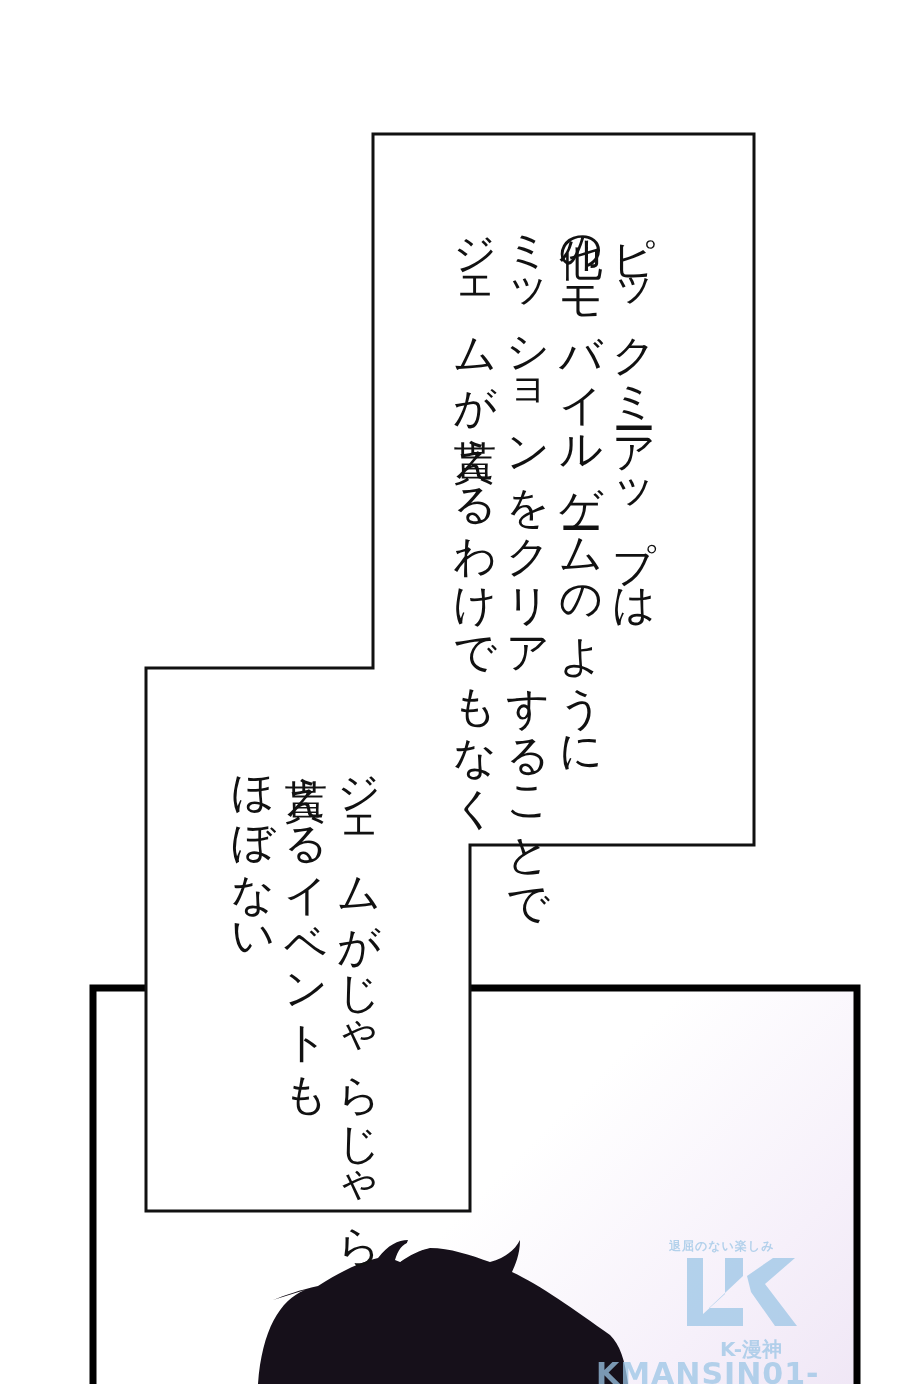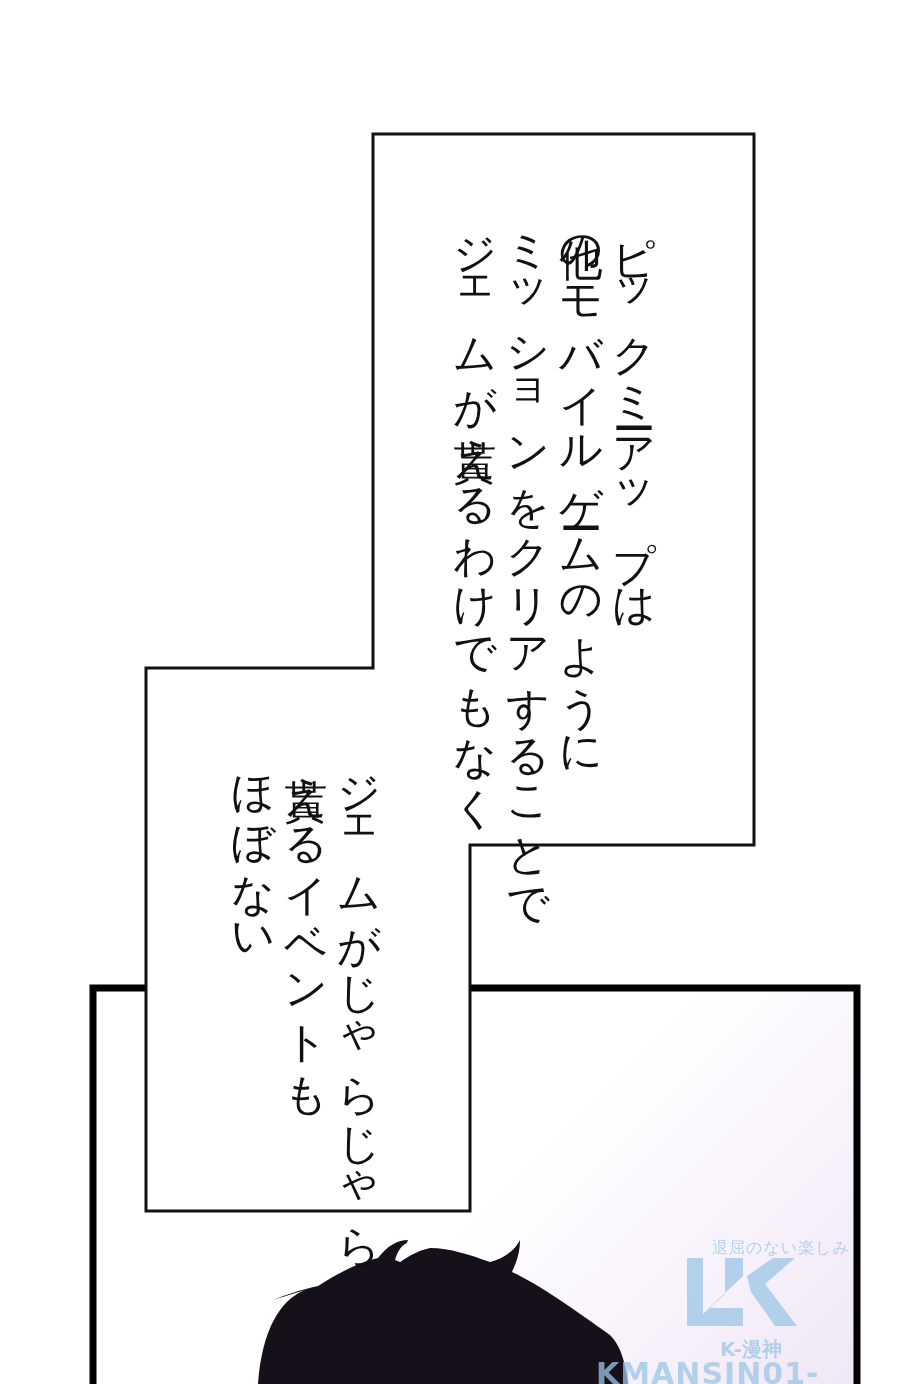--- a/index.html
+++ b/index.html
@@ -36,19 +36,19 @@
 
 <div class="vcol" style="left:610px;top:206px;">ピックミーアップは</div>
 <div class="vcol" style="left:557px;top:206px;">他のモバイルゲームのように</div>
 <div class="vcol" style="left:504px;top:206px;">ミッションをクリアすることで</div>
 <div class="vcol" style="left:451px;top:206px;">ジェムが貰えるわけでもなく</div>
 
 <div class="vcol" style="left:335px;top:745px;">ジェムがじゃらじゃら</div>
 <div class="vcol" style="left:282px;top:745px;">貰えるイベントも</div>
 <div class="vcol" style="left:229px;top:745px;">ほぼない</div>
 
-<div class="watermark" style="left:712px;top:1238px;font-size:16px;font-weight:normal;letter-spacing:1px;">退屈のない楽しみ</div>
+<div class="watermark" style="left:669px;top:1238px;font-size:12px;font-weight:bold;letter-spacing:1px;">退屈のない楽しみ</div>
 <svg class="abs" style="left:685px;top:1256px;opacity:.75" width="120" height="80">
   <path d="M2,2 L18,2 L18,58 L40,38 L40,2 L58,2 L58,20 L24,52 L58,52 L58,70 L2,70 Z" fill="#9cc6e6"></path>
   <path d="M62,20 L88,2 L110,2 L80,28 L112,70 L90,70 L66,36 Z" fill="#9cc6e6"></path>
 </svg>
 <div class="watermark" style="left:720px;top:1336px;font-size:20px;font-weight:bold;">K-漫神</div>
 <div class="watermark" style="left:596px;top:1356px;font-size:30px;font-weight:bold;letter-spacing:1px;">KMANSIN01-99.COM</div>
 
 </body></html>

